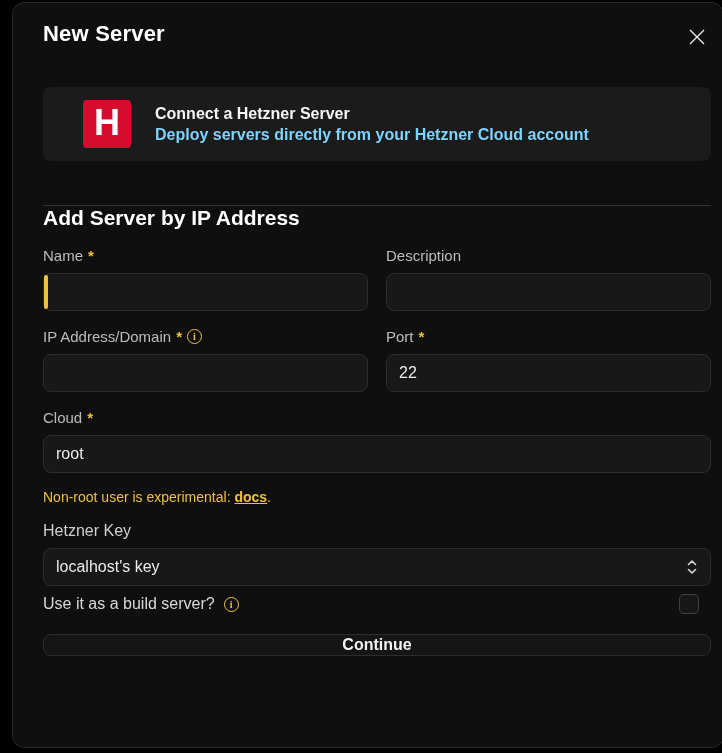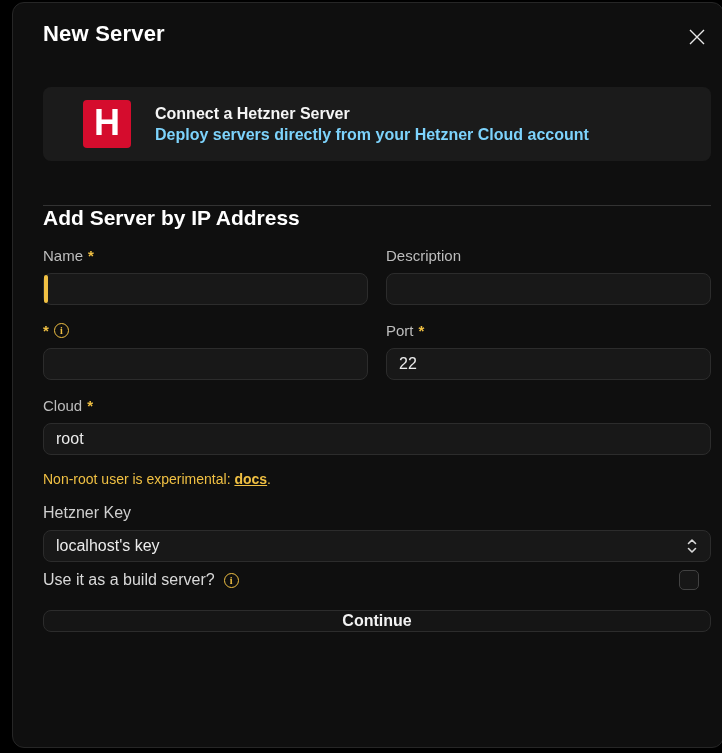--- a/index.html
+++ b/index.html
@@ -113,21 +113,21 @@
     font-size: 10px;
     font-weight: 700;
     display: inline-flex;
     align-items: center;
     justify-content: center;
     font-family: "Liberation Serif", serif;
     cursor: pointer;
   }
   .text-input, .select-input {
     width: 100%;
-    height: 32px;
+    height: 38px;
     background: #181818;
     border: 1px solid #2c2c2c;
     border-radius: 8px;
     color: #ececec;
     font-size: 16px;
     padding: 0 12px;
     font-family: "Liberation Sans", "DejaVu Sans", sans-serif;
     outline: none;
   }
   .input-wrap { position: relative; }
@@ -239,20 +239,21 @@
       <label class="field-label">
         <span>Description</span>
       </label>
       <input class="text-input" type="text" value="" style="">
     </div>
   </div>
 
   <div class="grid-2">
     <div>
       <label class="field-label">
+        <span>IP Address/Domain</span>
         <span class="req">*</span>
         <span class="info-icon">i</span>
       </label>
       <input class="text-input" type="text" value="" style="">
     </div>
     <div>
       <label class="field-label">
         <span>Port</span>
         <span class="req">*</span>
       </label>

